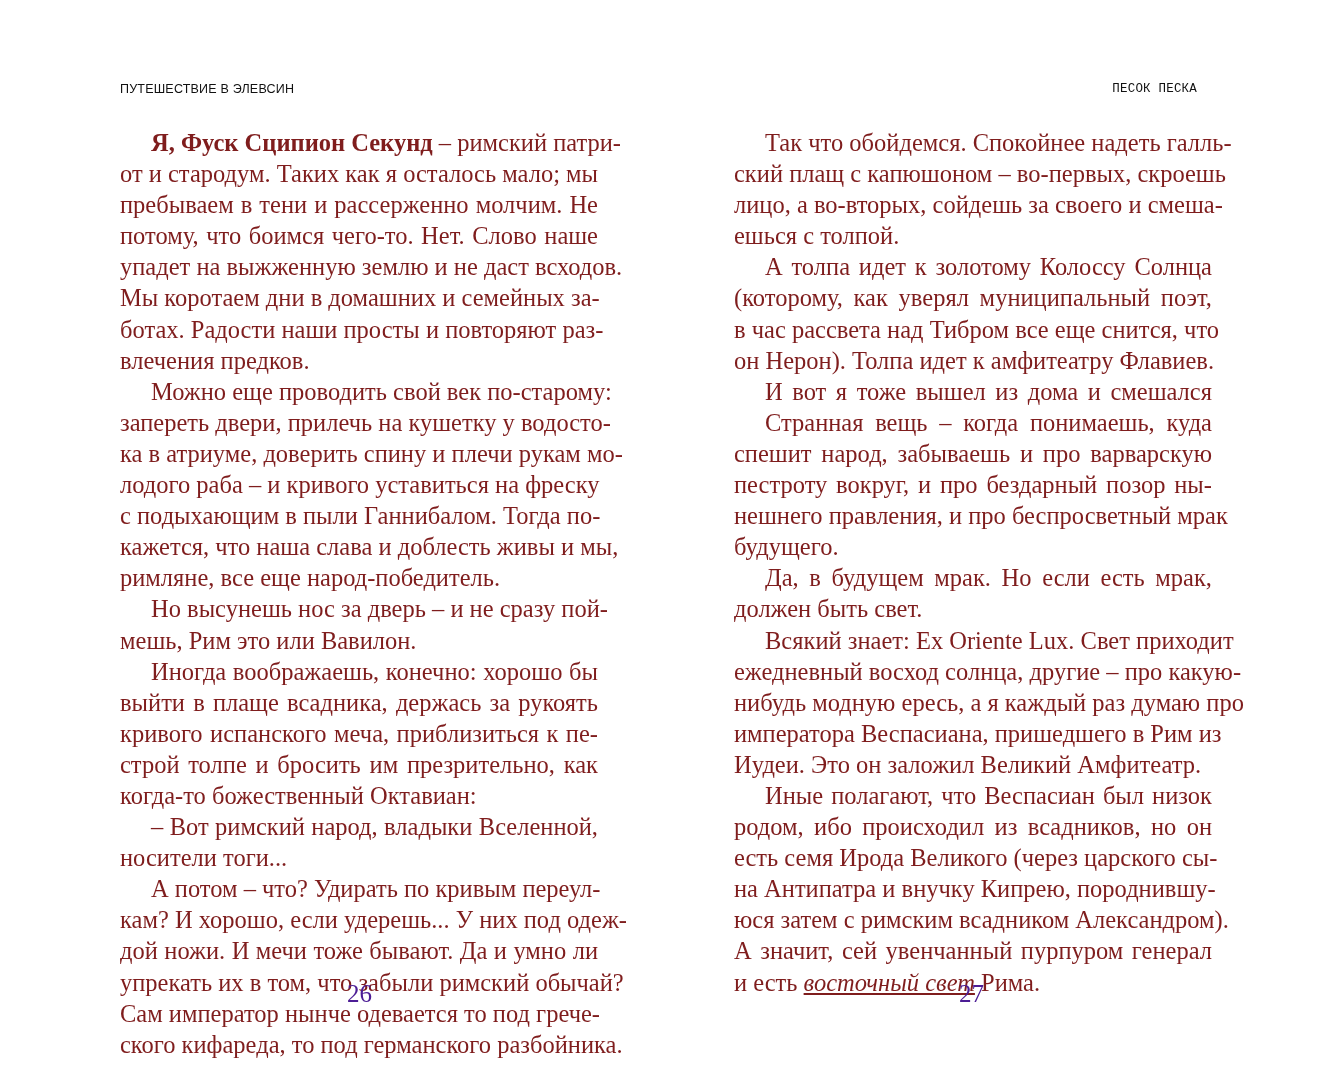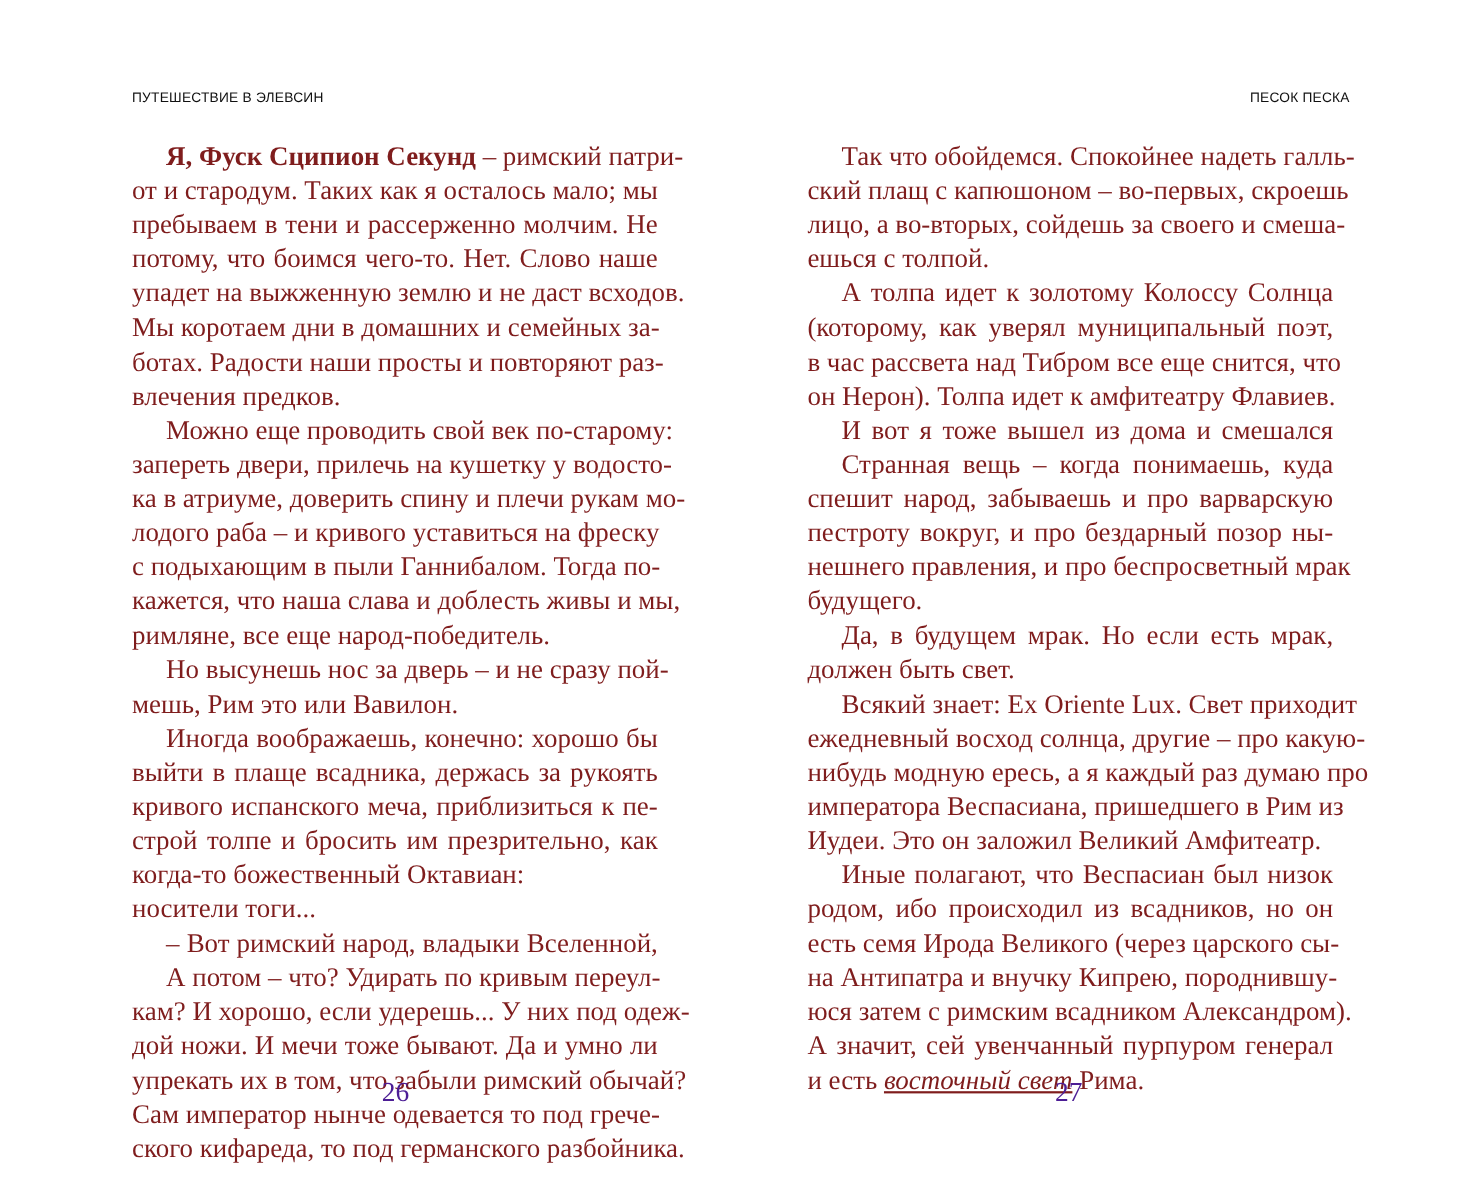--- a/index.html
+++ b/index.html
@@ -25,21 +25,21 @@
   .running-head {
     position: absolute;
     top: 82px;
     font-family: "Liberation Sans", sans-serif;
     font-size: 12.5px;
     letter-spacing: 0.2px;
     color: #111;
     white-space: nowrap;
   }
   .page-left .running-head { left: 120px; text-align: center; }
-  .page-right .running-head { right: 100px; text-align: center; }
+  .page-right .running-head { right: 130px; text-align: center; font-family: Liberation Mono, monospace; }
 
   .text-block {
     position: absolute;
     top: 127px;
     width: 478px;
     font-family: "Liberation Serif", serif;
     font-size: 24.5px;
     line-height: 31.1px;
     color: #7f1d1d;
   }
@@ -105,22 +105,22 @@
 
     <div>
       <span class="line first">Иногда воображаешь, конечно: хорошо бы</span>
       <span class="line">выйти в плаще всадника, держась за рукоять</span>
       <span class="line">кривого испанского меча, приблизиться к пе-</span>
       <span class="line">строй толпе и бросить им презрительно, как</span>
       <span class="line last">когда-то божественный Октавиан:</span>
     </div>
 
     <div>
+      <span class="line first">– Вот римский народ, владыки Вселенной,</span>
       <span class="line last">носители тоги...</span>
-      <span class="line first">– Вот римский народ, владыки Вселенной,</span>
     </div>
 
     <div>
       <span class="line first">А потом – что? Удирать по кривым переул-</span>
       <span class="line">кам? И хорошо, если удерешь... У них под одеж-</span>
       <span class="line">дой ножи. И мечи тоже бывают. Да и умно ли</span>
       <span class="line">упрекать их в том, что забыли римский обычай?</span>
       <span class="line">Сам император нынче одевается то под грече-</span>
       <span class="line">ского кифареда, то под германского разбойника.</span>
     </div>

